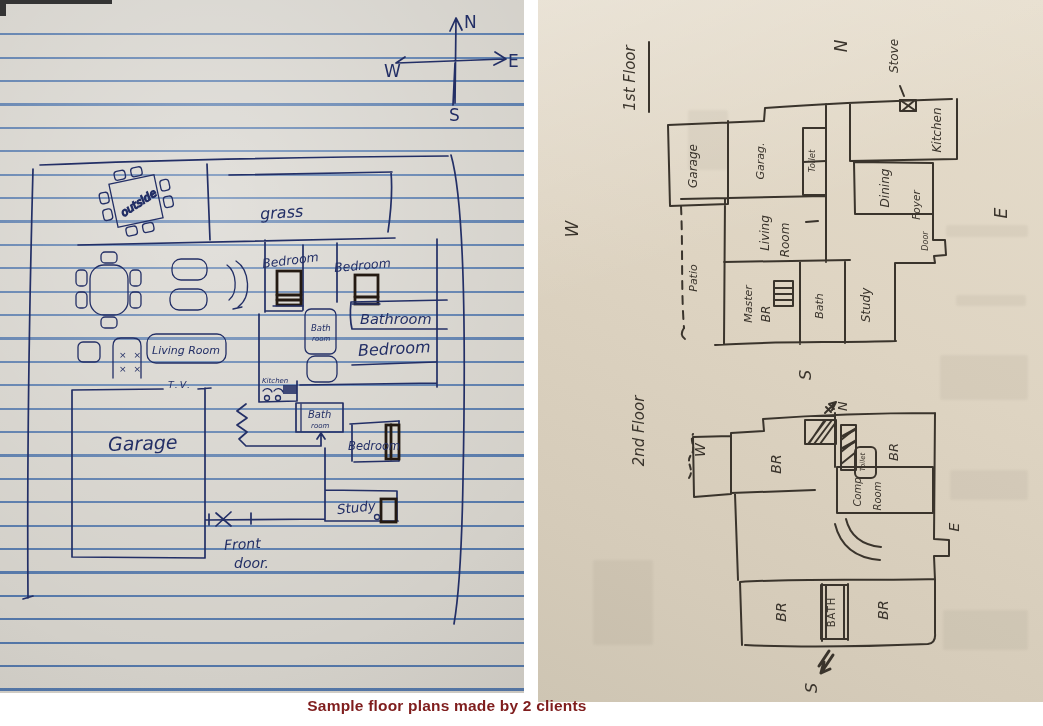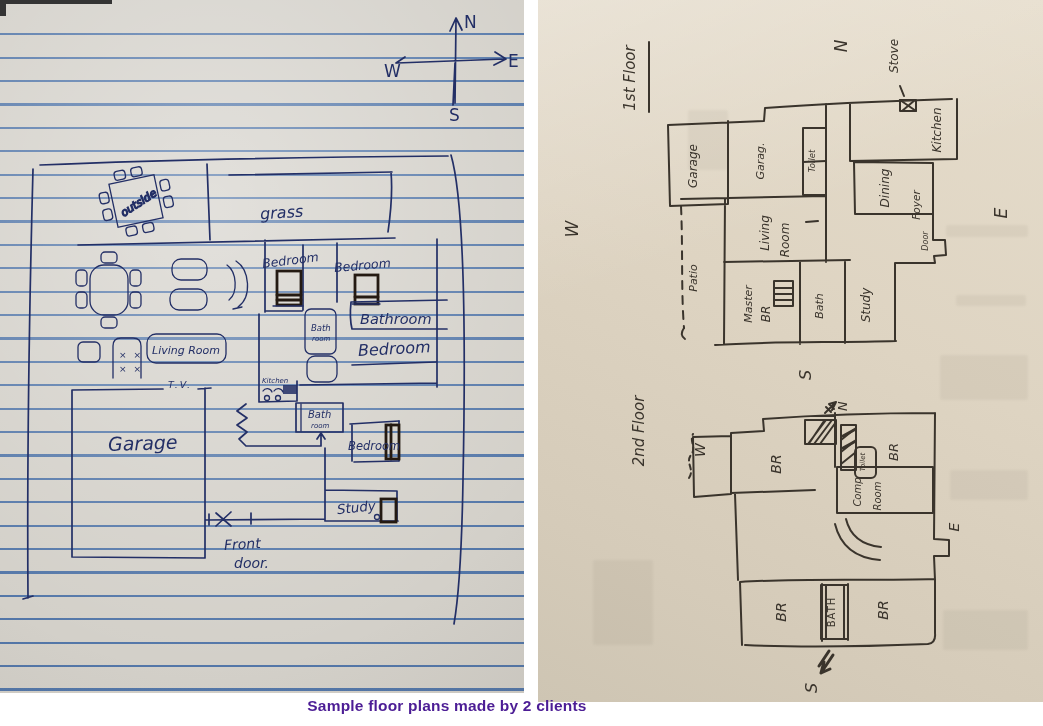--- a/index.html
+++ b/index.html
@@ -21,21 +21,21 @@
   .ink{stroke:#232f66;fill:none;stroke-width:1.7;stroke-linecap:round;stroke-linejoin:round;}
   .ink-thin{stroke:#232f66;fill:none;stroke-width:1.3;stroke-linecap:round;}
   .dark{stroke:#241a12;fill:none;stroke-width:2.8;stroke-linecap:round;}
   .mark{stroke:#3a342c;fill:none;stroke-width:2;stroke-linecap:round;stroke-linejoin:round;}
   .mark-th{stroke:#3a342c;fill:none;stroke-width:3;stroke-linecap:round;}
   .hw{fill:#232f66;font-family:"DejaVu Sans",sans-serif;font-style:italic;}
   .pr{fill:#232f66;font-family:"DejaVu Sans",sans-serif;}
   .hw2{fill:#3a342c;font-family:"DejaVu Sans",sans-serif;font-style:italic;text-anchor:middle;}
   .pr2{fill:#3a342c;font-family:"DejaVu Sans",sans-serif;text-anchor:middle;}
   #caption{position:absolute;left:297px;top:697px;width:300px;text-align:center;
-           font-size:15.5px;font-weight:bold;color:#4c1d95;letter-spacing:.2px;}
+           font-size:15.5px;font-weight:bold;color:#7f1d1d;letter-spacing:.2px;}
 </style>
 </head>
 <body>
 
 <div id="stage">
 
   <div id="photo-left" class="photo">
     <div class="edge-sliver" style="left:0;top:0;width:112px;height:4px;"></div>
     <div class="edge-sliver" style="left:0;top:0;width:6px;height:16px;"></div>
     <svg width="524" height="693" viewBox="0 0 524 693">

